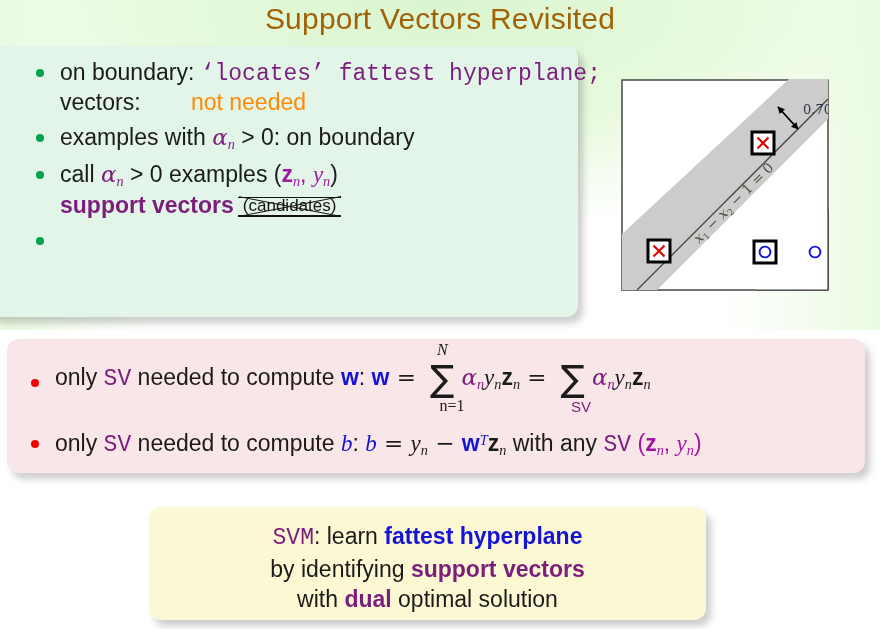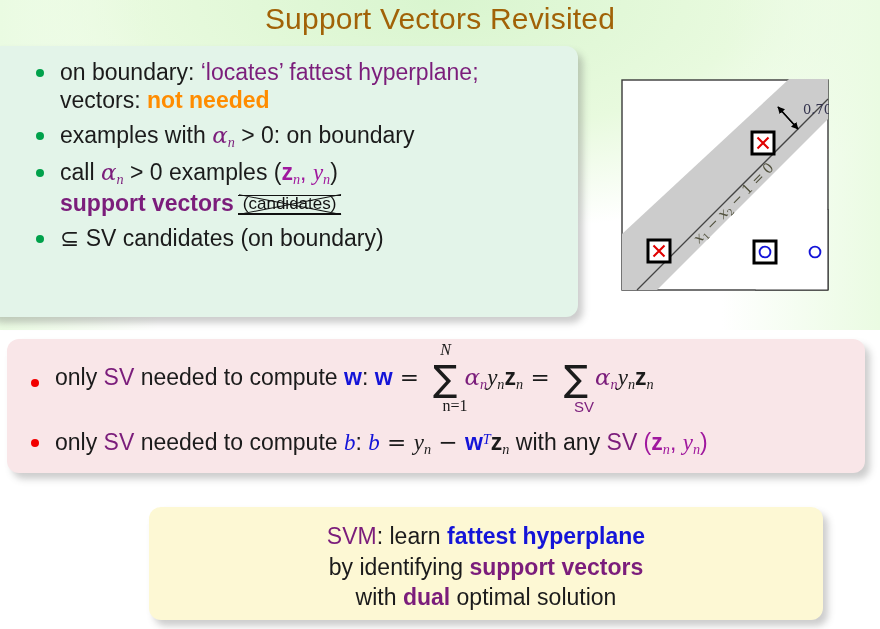--- a/index.html
+++ b/index.html
@@ -63,21 +63,21 @@
     left: 7px;
     top: 339px;
     width: 858px;
     height: 134px;
     background: #f9e6e8;
   }
 
   #yellow-panel {
     left: 149px;
     top: 507px;
-    width: 674px;
+    width: 557px;
     height: 113px;
     background: #fdf8d4;
     text-align: center;
   }
 
   
   .bullet-list {
     position: absolute;
     left: 46px;
     top: 12px;
@@ -98,24 +98,24 @@
     width: 8px;
     height: 8px;
     border-radius: 50%;
     background: #00a14b;
   }
   .dot.red { background: #f20000; }
 
   .ln { display: block; white-space: nowrap; }
 
   
-  .purple { color: #7b1d7b; }
+  .purple { color: #7b1d7b; font-family: Liberation Mono, monospace; }
   .purple-b { color: #7b1d7b; font-weight: bold; margin-top: 29px; }
   .magenta { color: #a0189e; }
-  .orange-b { color: #ff8c00; font-weight: bold; }
+  .orange-b { color: #ff8c00; font-weight: normal; margin-left: 44px; }
   .blue-b { color: #1414d8; font-weight: bold; }
   .blue { color: #1414d8; }
 
   
   .math { font-family: "DejaVu Serif", serif; }
   .var { font-style: italic; font-family: "Liberation Serif", serif; }
   .vecb { font-weight: bold; }
   sub.ns {
     font-size: 0.62em;
     font-style: italic;
@@ -229,21 +229,20 @@
     </div>
 
     <div class="bullet-row">
       <span class="dot"></span>
       <span class="ln"><span>call </span><span class="alpha">α</span><sub class="ns purple">n</sub><span> &gt; 0 examples (</span><span class="magenta vecb">z</span><sub class="ns magenta">n</sub><span class="magenta">, </span><span class="magenta var">y</span><sub class="ns magenta">n</sub><span>)</span></span>
       <span class="ln"><span class="purple-b">support vectors</span><span class="struck"><span>(candidates)</span><span class="sl d1"></span><span class="sl d2"></span><span class="sl t"></span><span class="sl b"></span></span></span>
     </div>
 
     <div class="bullet-row">
       <span class="dot"></span>
-      <span class="ln"><span class="subseteq">⊆</span><span> SV candidates (on boundary)</span></span>
     </div>
 
   </div>
 </div>
 
 <div id="svm-diagram">
   <svg width="208" height="212" viewBox="0 0 208 212">
 
     <rect x="1" y="1" width="206" height="210" fill="#ffffff" stroke="#3a3a3a" stroke-width="1.4"></rect>
 

